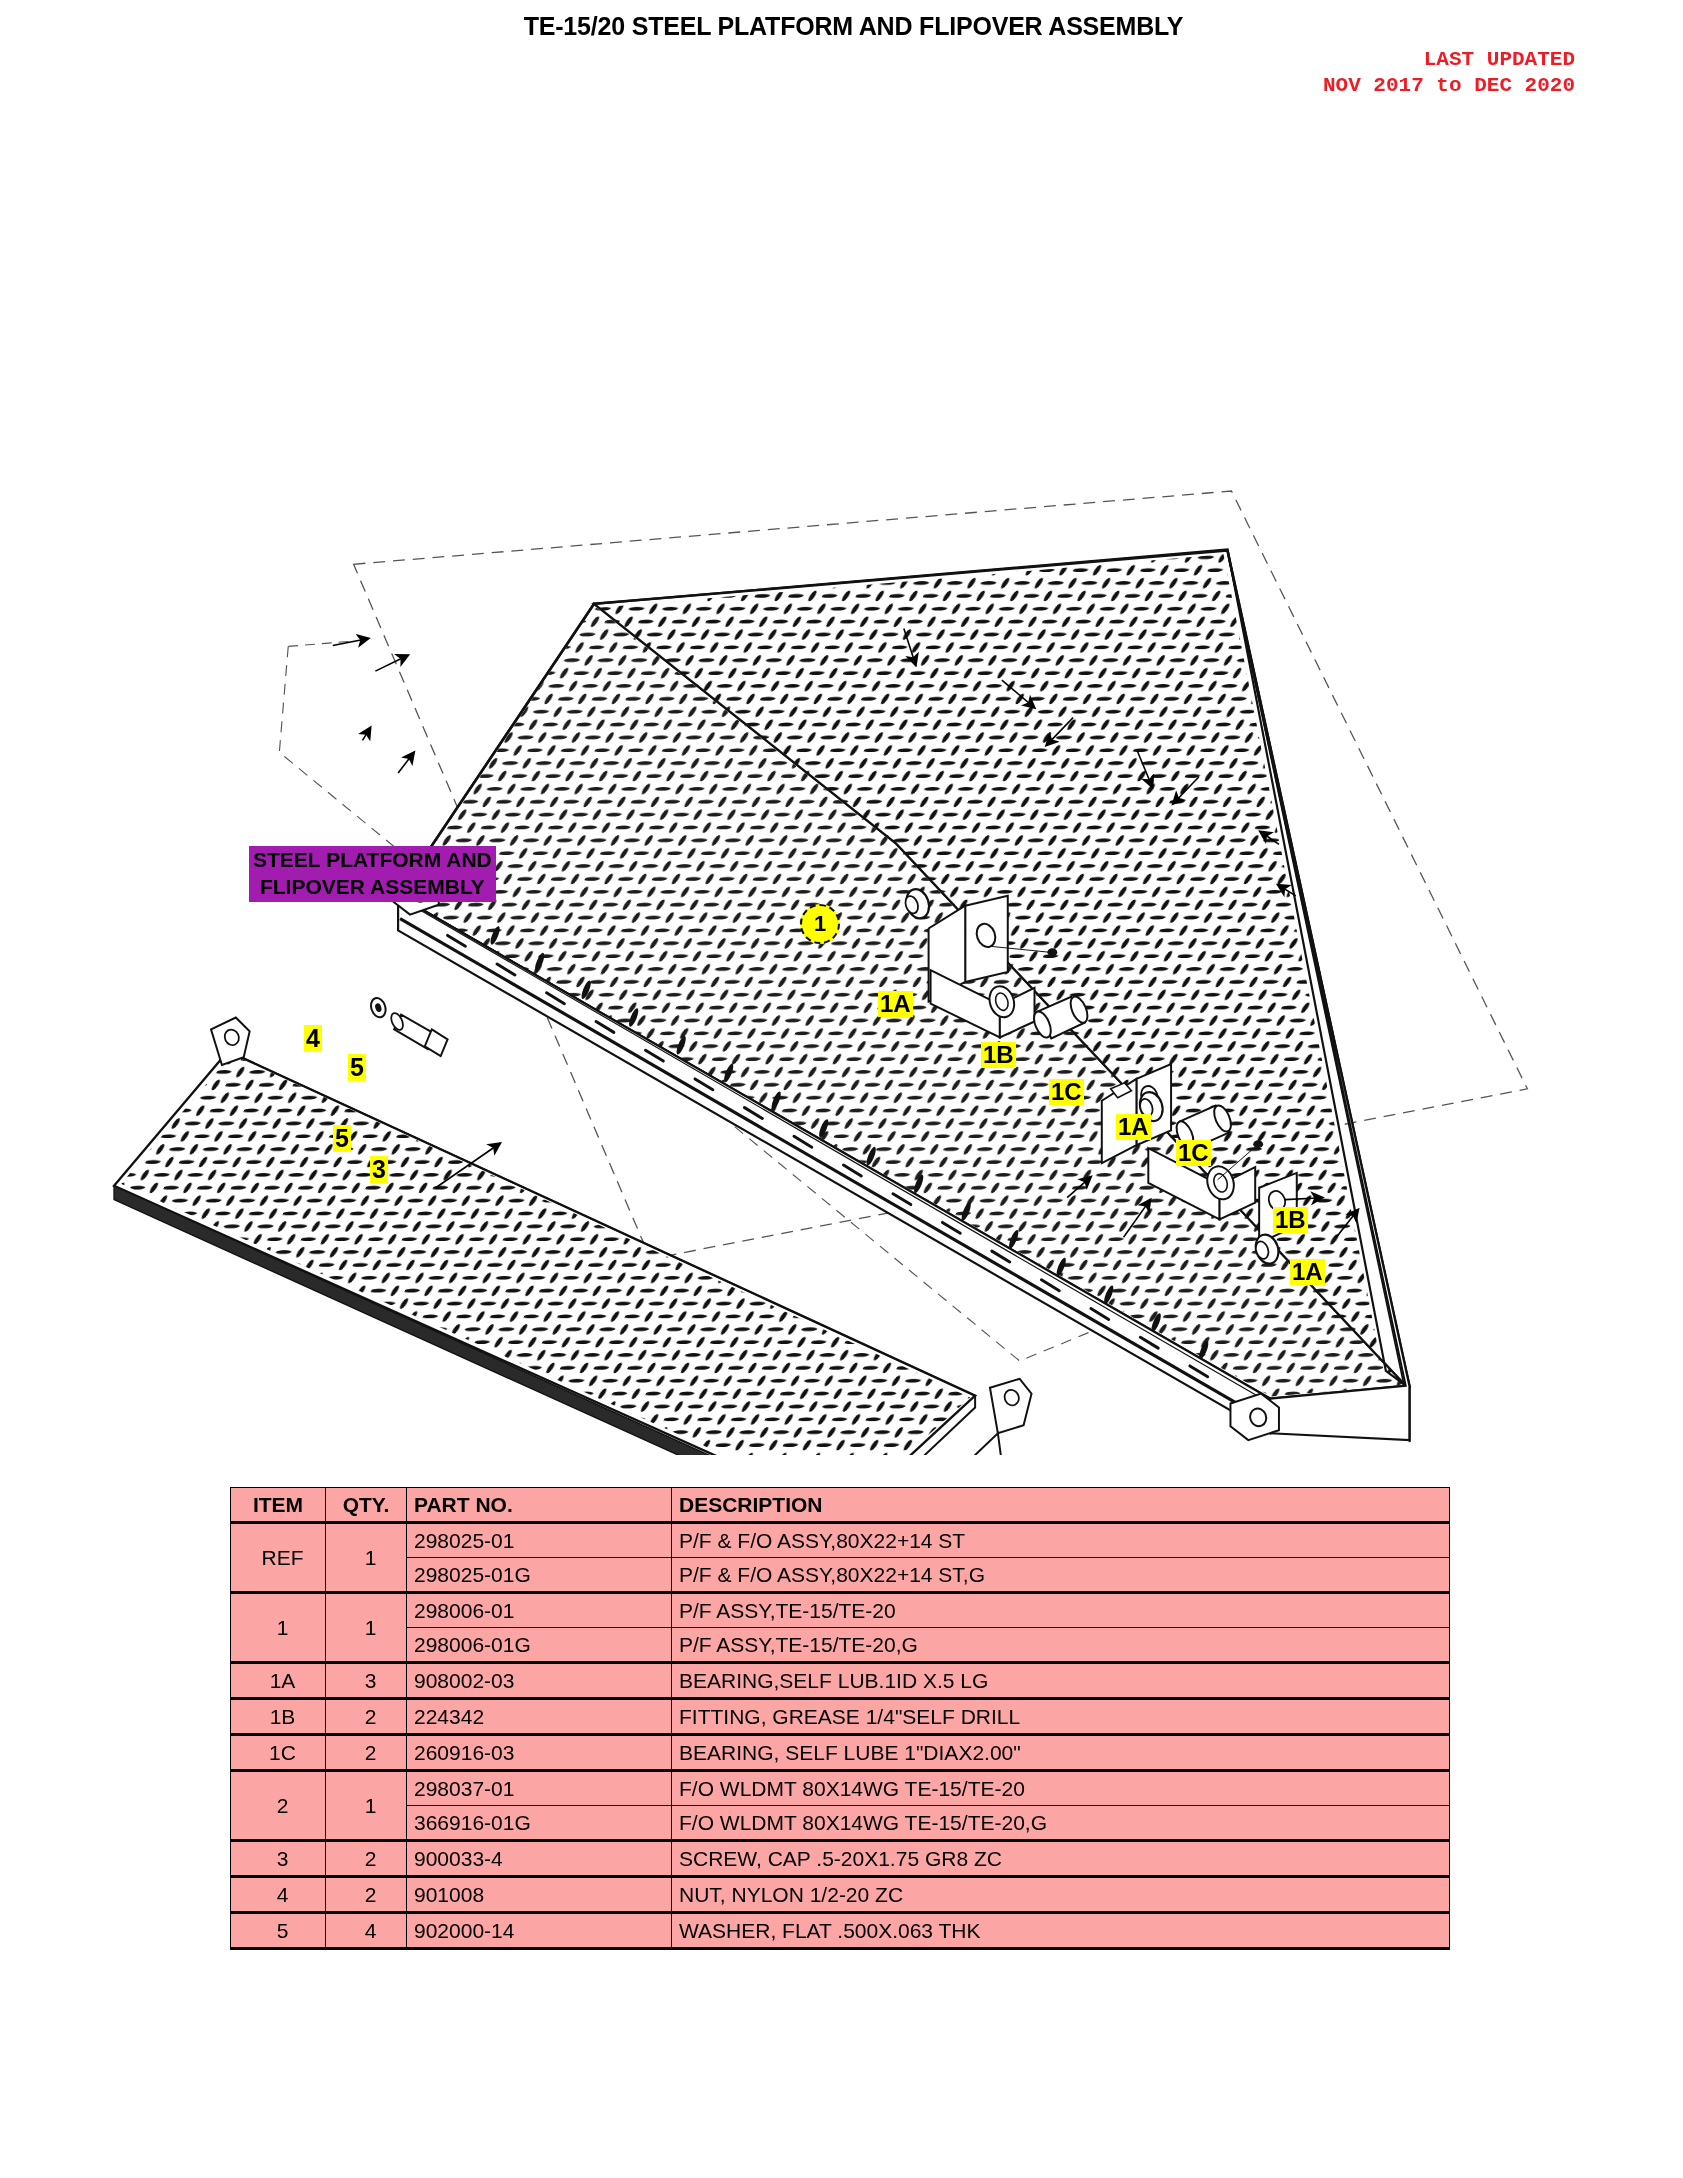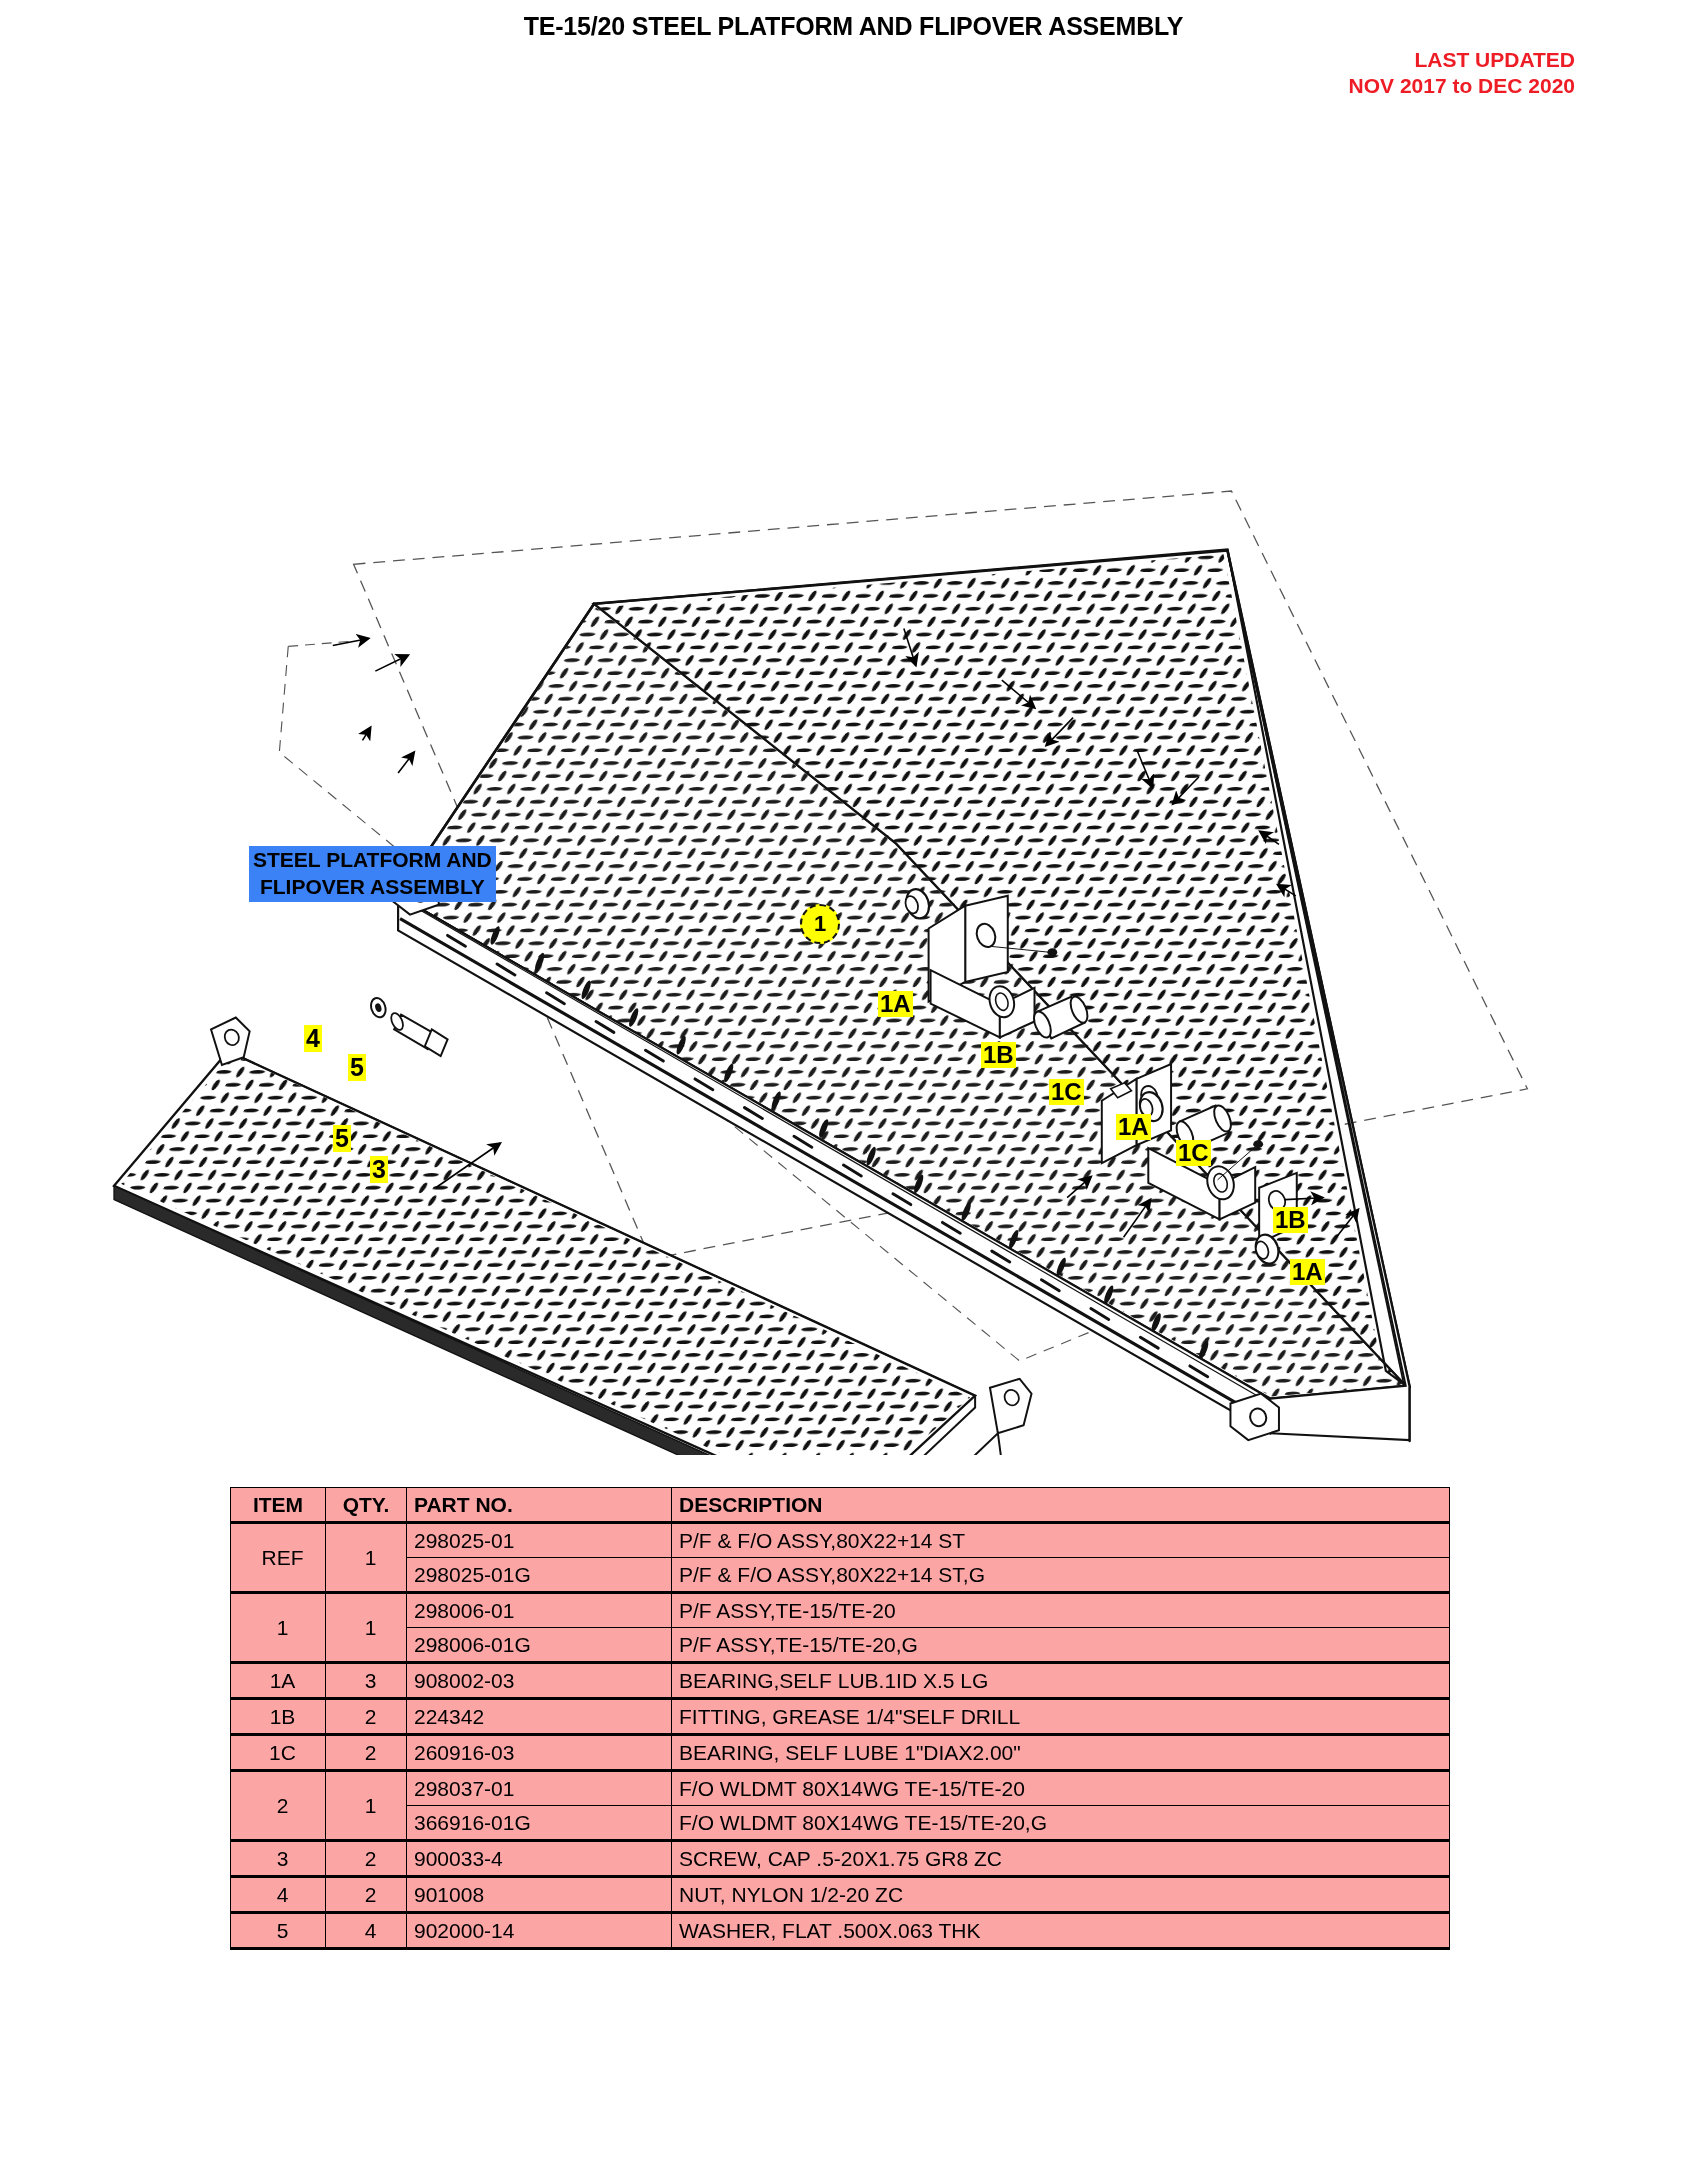--- a/index.html
+++ b/index.html
@@ -10,38 +10,39 @@
   
   #page-title{
     position:absolute; top:12px; left:12px; width:1683px;
     text-align:center; font-size:25px; font-weight:bold; color:#000;
     letter-spacing:-0.2px;
   }
   #revision-block{
     position:absolute; top:47px; left:1139px; width:436px;
     text-align:right; color:#ee1c25; font-weight:bold; font-size:21px;
     line-height:1.25;
+    font-family:Liberation Mono, monospace;
   }
 
   
   #diagram{
     position:absolute; top:396px; left:0; width:1683px; height:1059px;
   }
   #diagram svg{display:block;}
 
   
   .hl{
     position:absolute; background:#ffff00; color:#000;
     font-weight:bold; font-size:25px; line-height:1.08;
     padding:0 2px; white-space:nowrap;
   }
   .hl.small{font-size:24px;}
   #assembly-label{
     position:absolute; left:249px; top:450px;
-    background:#3b82f6; color:#000; font-weight:bold;
+    background:#a21caf; color:#000; font-weight:bold;
     font-size:21px; line-height:1.28; text-align:center; padding:1px 4px;
     white-space:pre-line;
   }
 
   
   #parts-table{
     position:absolute; left:230px; top:1487px; width:1220px;
     border-collapse:collapse; font-size:21px; color:#000;
     table-layout:fixed;
   }

